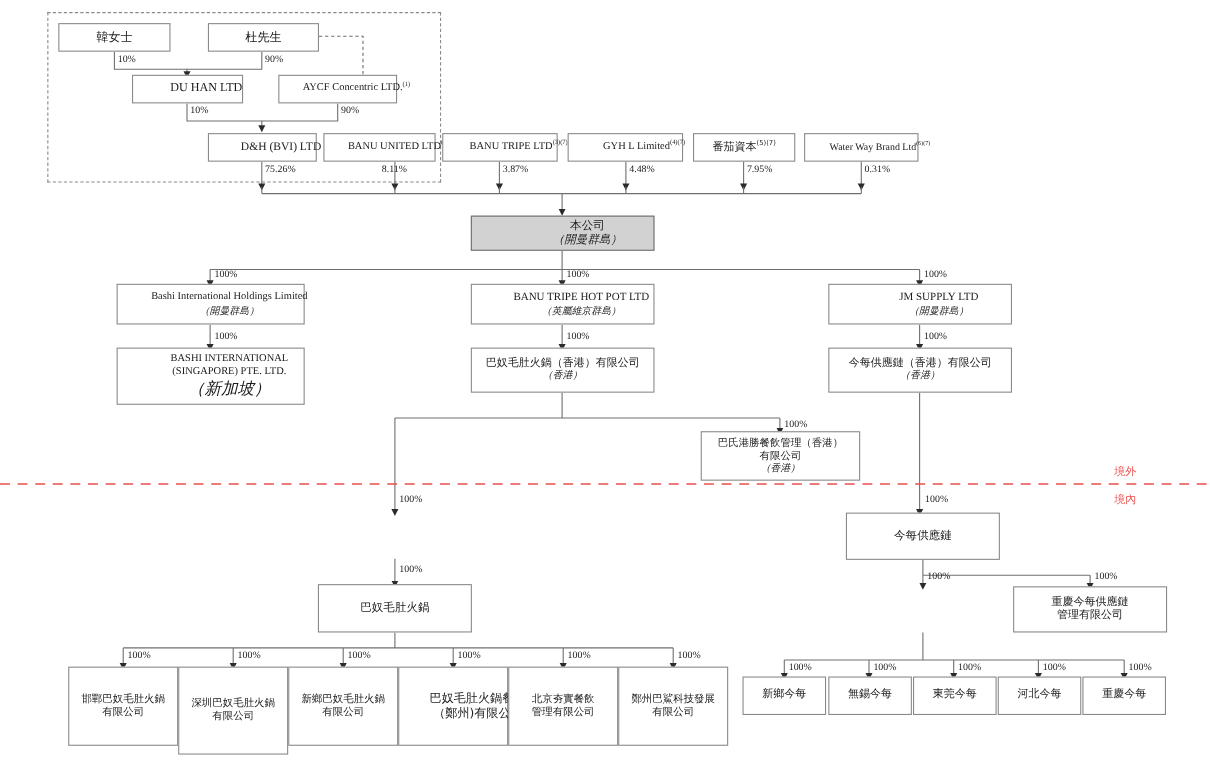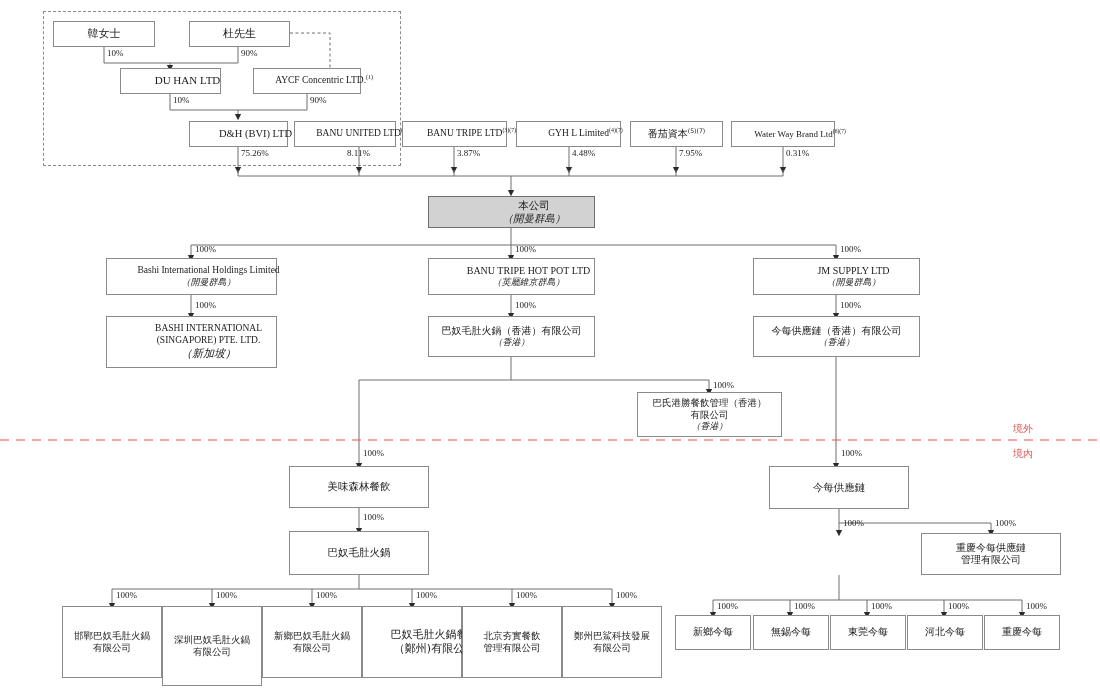--- a/index.html
+++ b/index.html
@@ -157,40 +157,37 @@
     <span class="ln sub cn" style="font-size:9px;">（英屬維京群島）</span>
   </div>
   <div class="node en" style="left:753px;top:258px;width:167px;height:37px;font-size:10px;">
     <span class="ln">JM SUPPLY LTD</span>
     <span class="ln sub cn" style="font-size:9px;">（開曼群島）</span>
   </div>
 
   <div class="node en" style="left:106px;top:316px;width:171px;height:52px;font-size:9.5px;">
     <span class="ln">BASHI INTERNATIONAL</span>
     <span class="ln">(SINGAPORE) PTE. LTD.</span>
-    <span class="ln sub cn" style="font-size:11px;">（新加坡）</span>
+    <span class="ln sub cn" style="font-size:15px;">（新加坡）</span>
   </div>
   <div class="node cn" style="left:428px;top:316px;width:167px;height:41px;font-size:10px;">
     <span class="ln">巴奴毛肚火鍋（香港）有限公司</span>
     <span class="ln sub" style="font-size:9px;">（香港）</span>
   </div>
   <div class="node cn" style="left:753px;top:316px;width:167px;height:41px;font-size:10px;">
     <span class="ln">今每供應鏈（香港）有限公司</span>
     <span class="ln sub" style="font-size:9px;">（香港）</span>
   </div>
 
   <div class="node cn" style="left:637px;top:392px;width:145px;height:45px;font-size:9.5px;">
     <span class="ln">巴氏港勝餐飲管理（香港）</span>
     <span class="ln">有限公司</span>
     <span class="ln sub" style="font-size:9px;">（香港）</span>
   </div>
 
-  <div class="node cn" style="left:289px;top:466px;width:140px;height:42px;font-size:10.5px;">
-    <span class="ln">美味森林餐飲</span>
-  </div>
   <div class="node cn" style="left:289px;top:531px;width:140px;height:44px;font-size:10.5px;">
     <span class="ln">巴奴毛肚火鍋</span>
   </div>
 
   <div class="node cn" style="left:62px;top:606px;width:100px;height:72px;font-size:9.5px;">
     <span class="ln">邯鄲巴奴毛肚火鍋</span>
     <span class="ln">有限公司</span>
   </div>
   <div class="node cn" style="left:162px;top:606px;width:100px;height:80px;font-size:9.5px;">
     <span class="ln">深圳巴奴毛肚火鍋</span>

